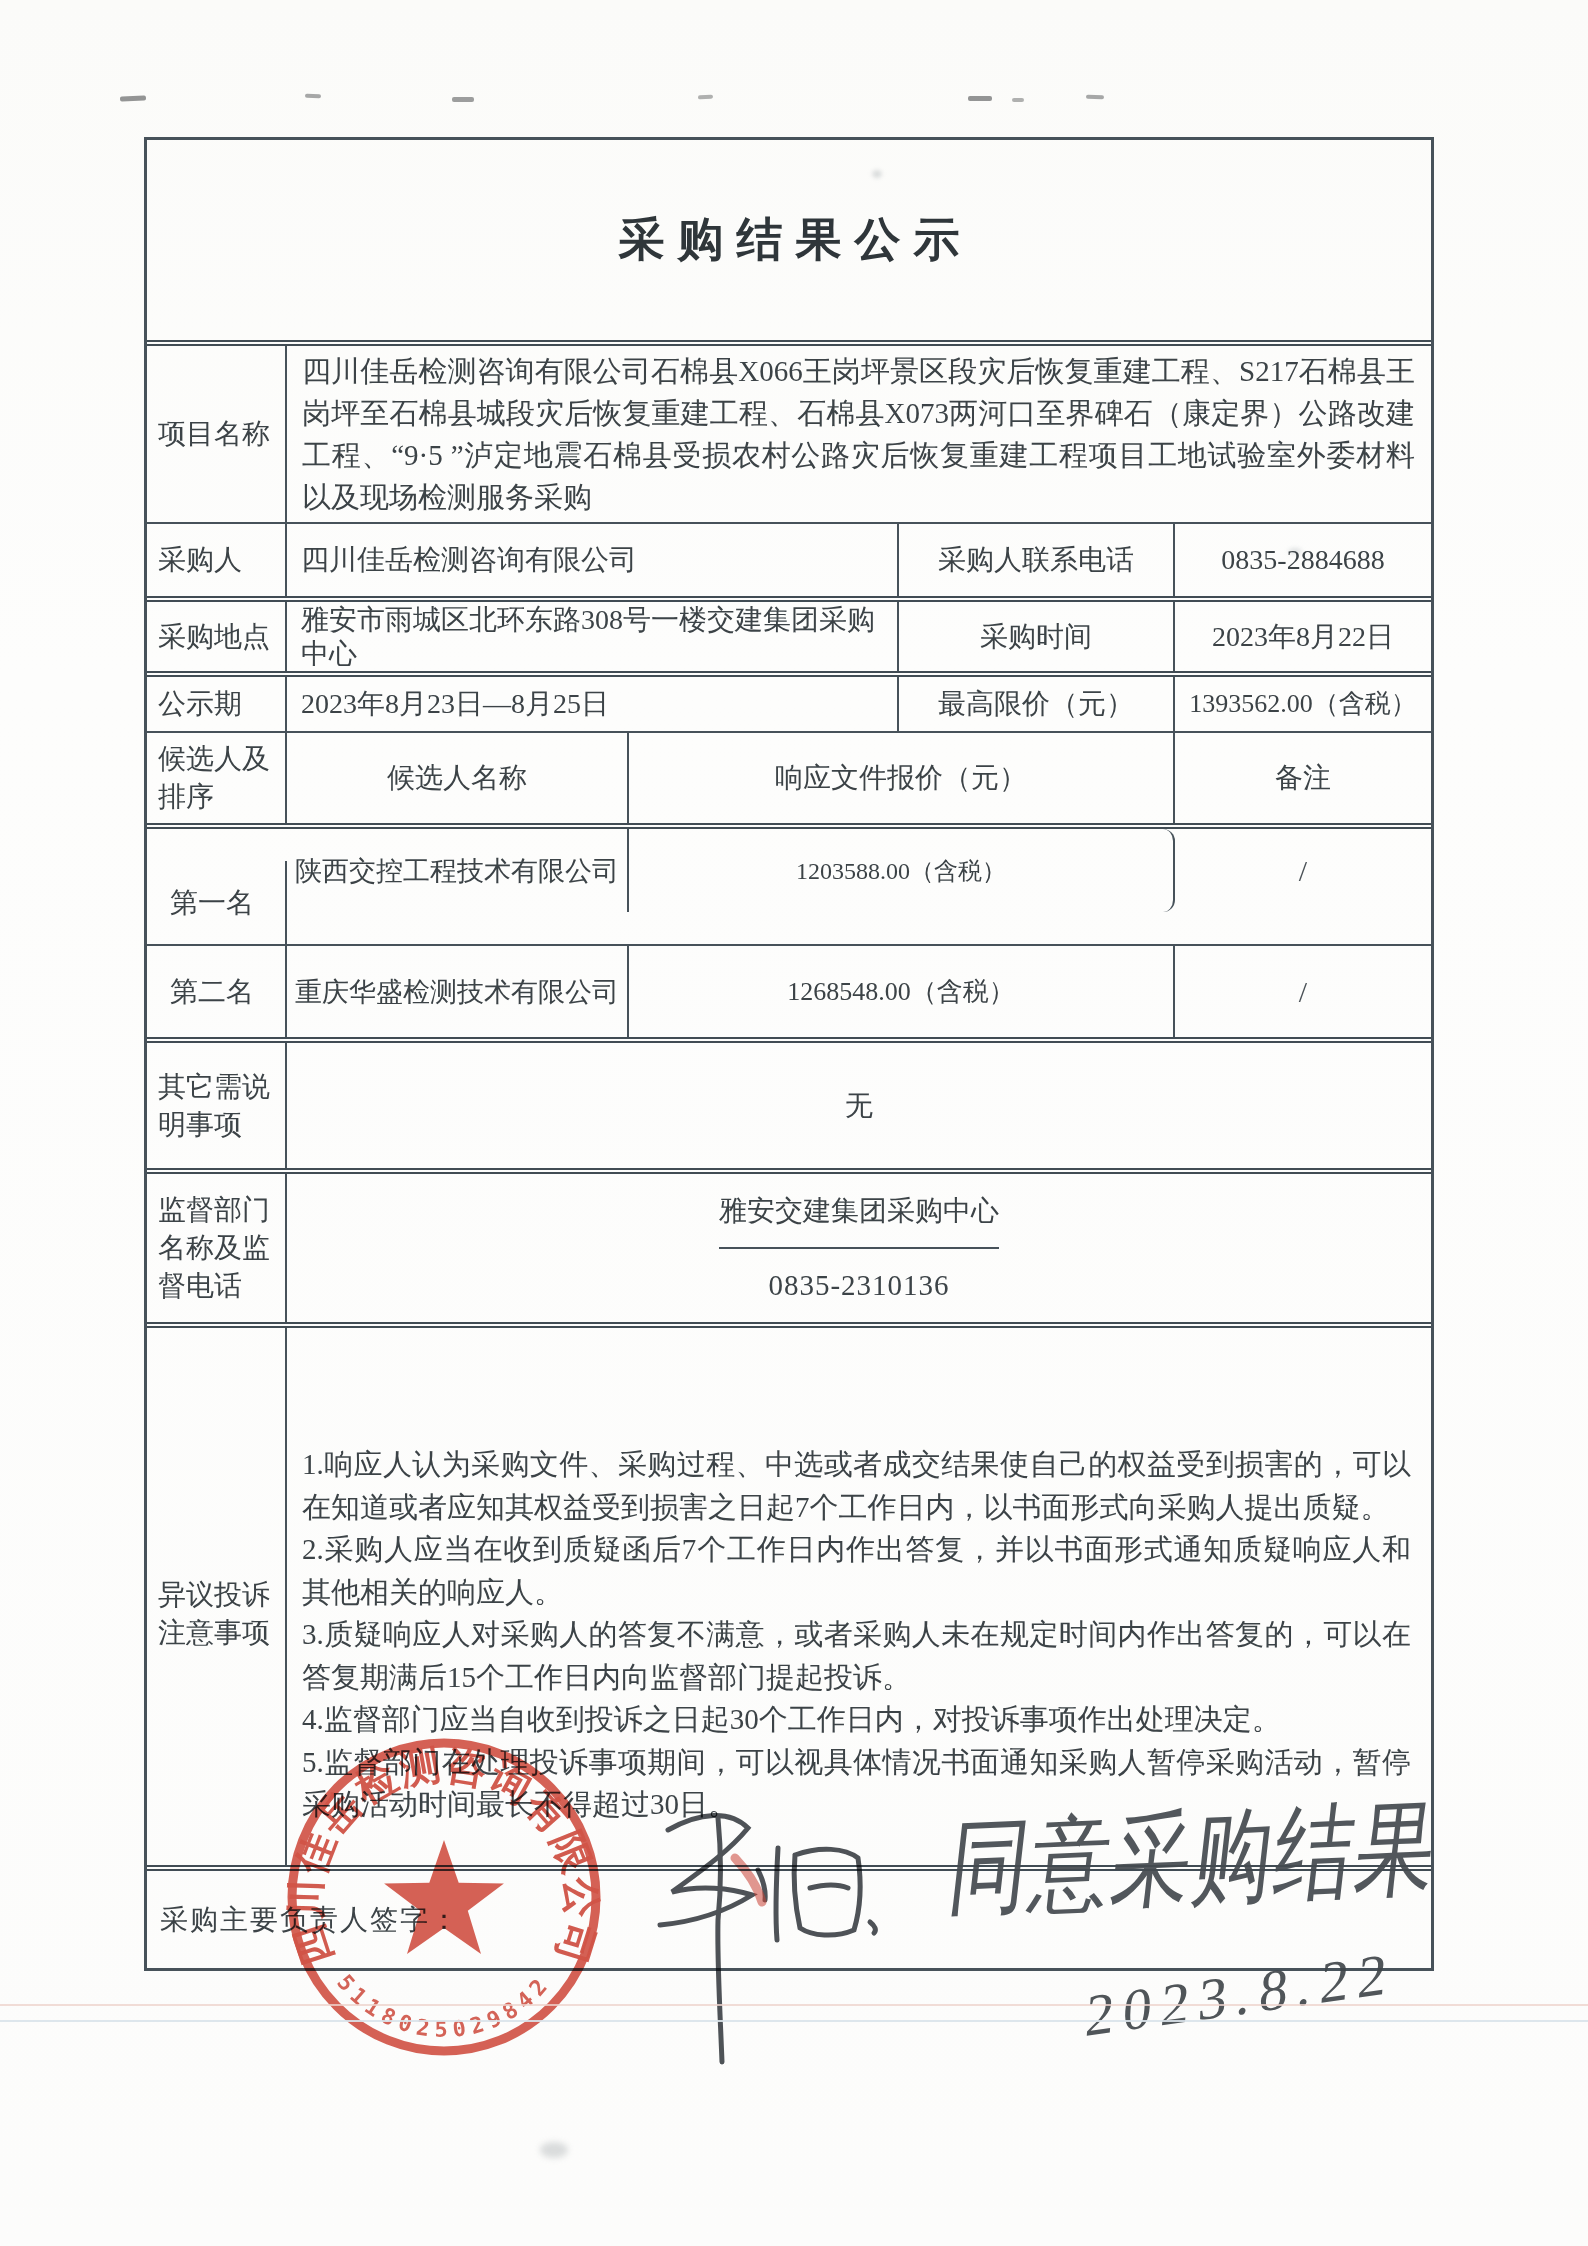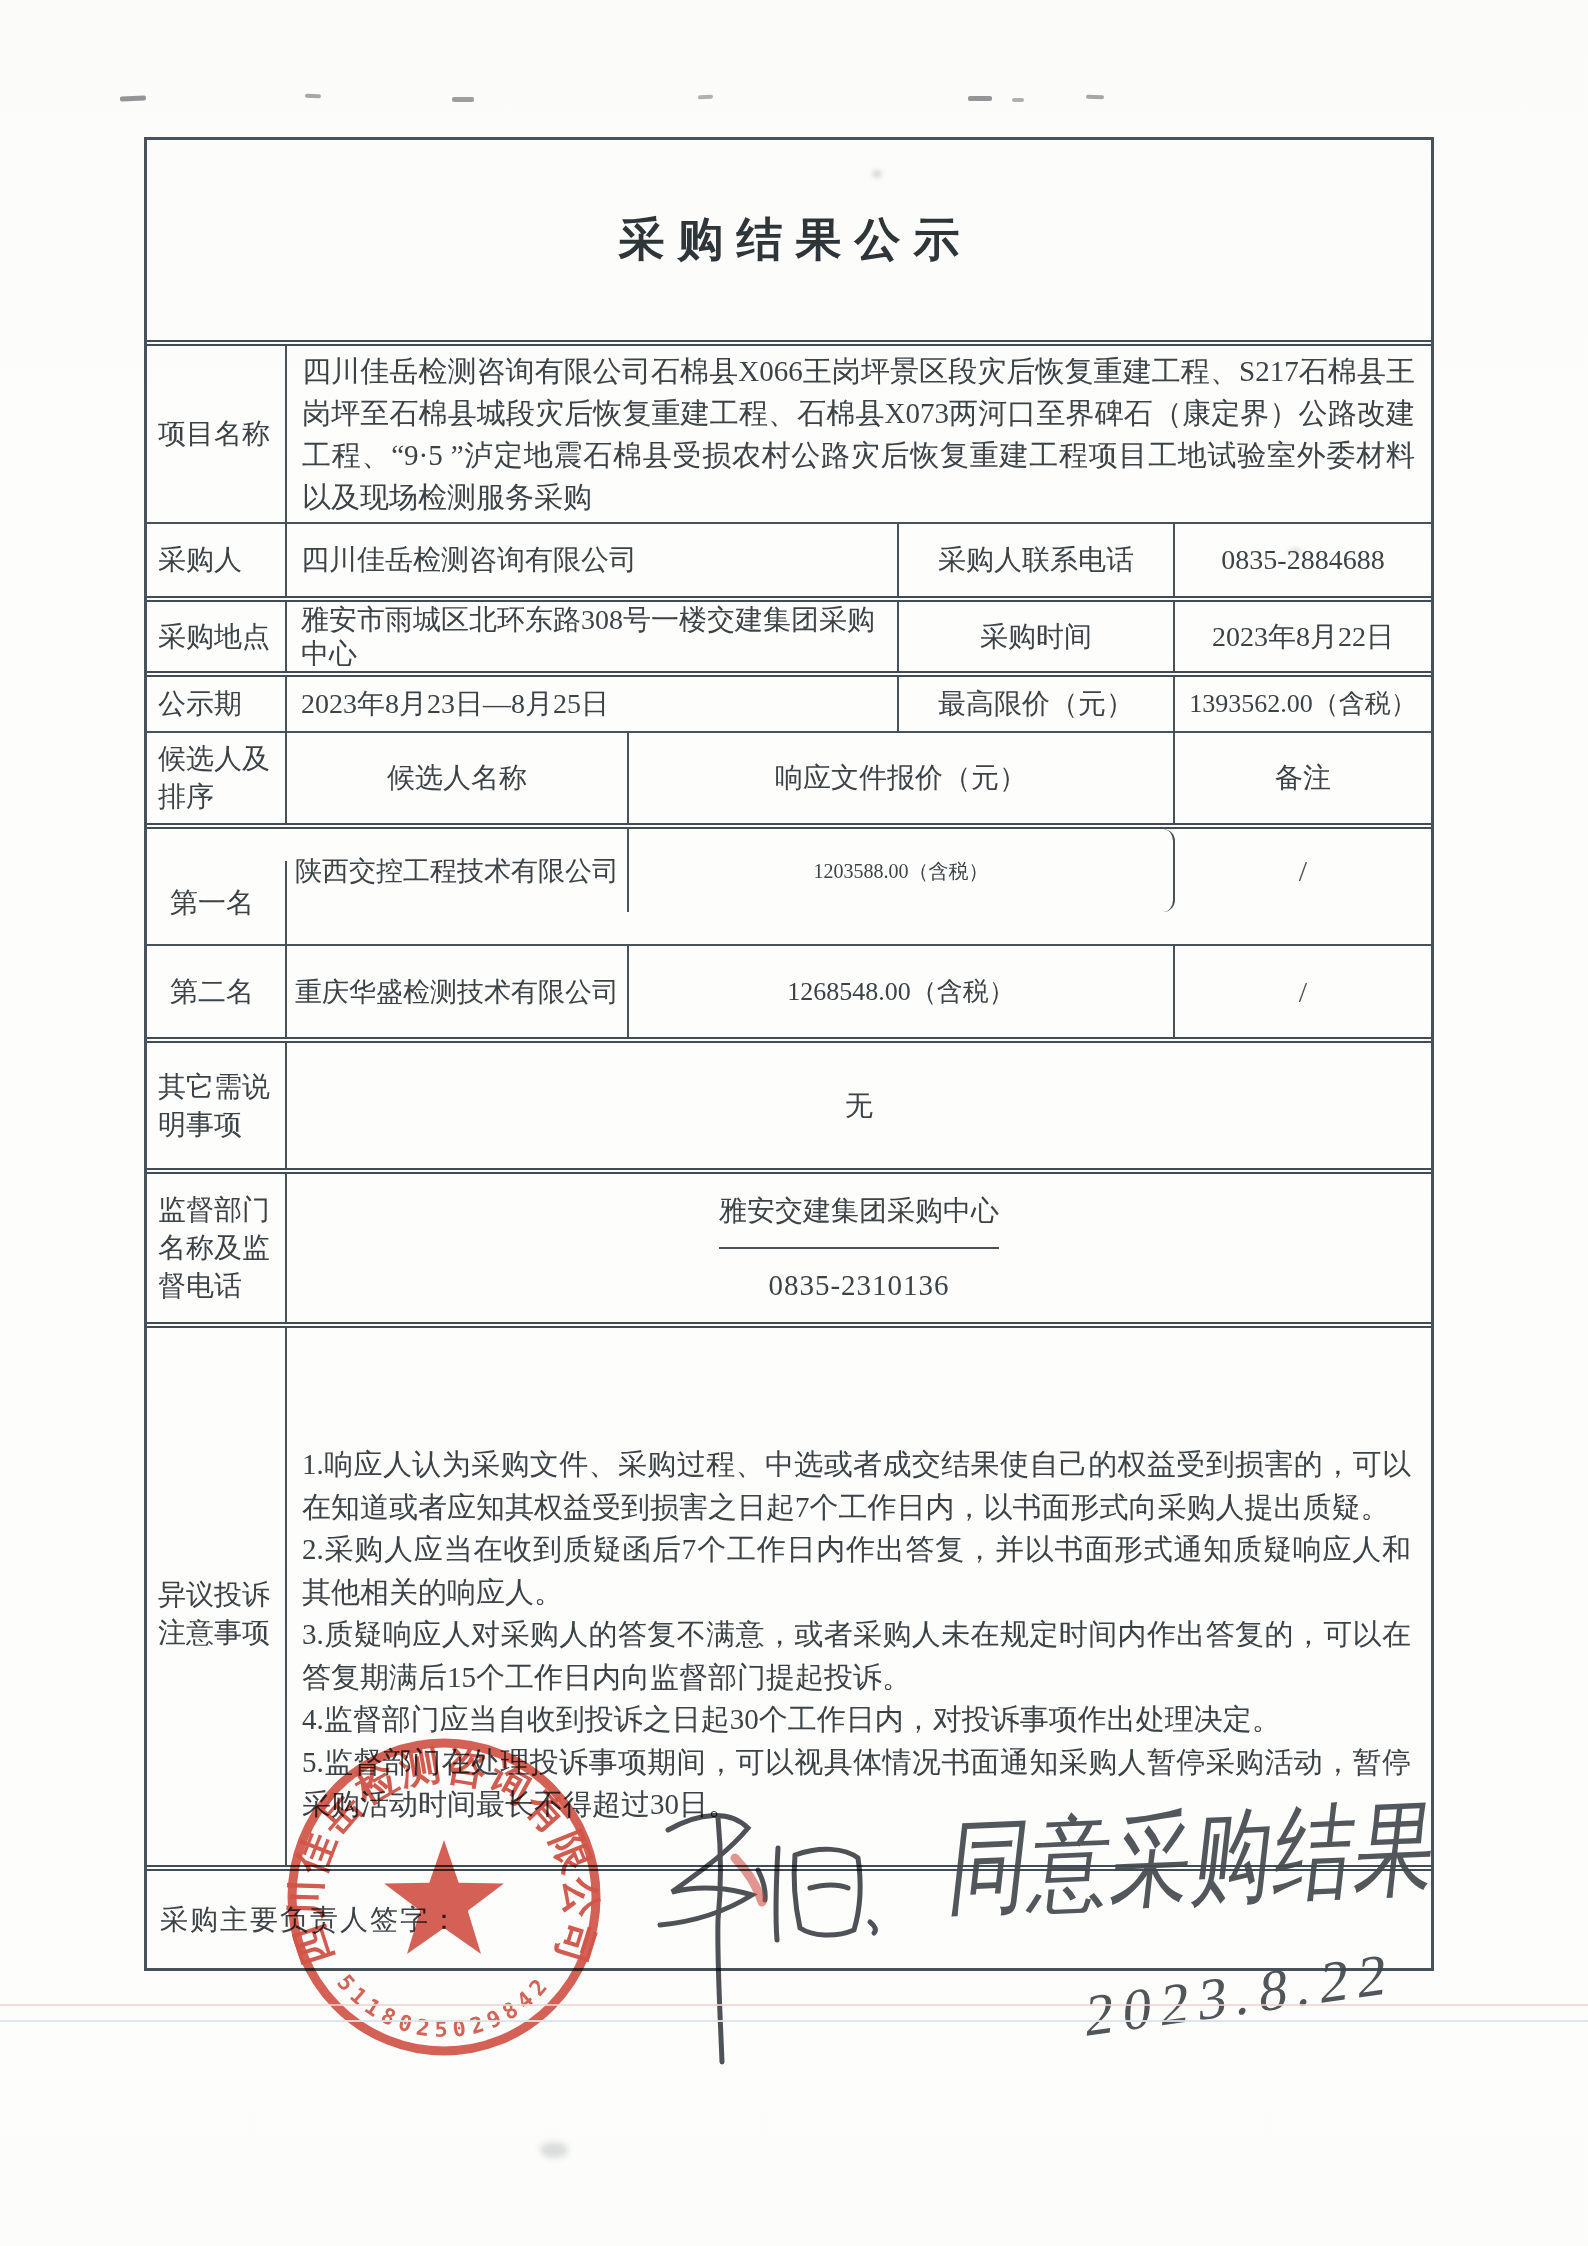--- a/index.html
+++ b/index.html
@@ -141,21 +141,21 @@
     <div class="row dbl">
       <div class="cell lab h-chead">候选人及排序</div>
       <div class="cell w-b-cand h-chead center">候选人名称</div>
       <div class="cell w-c-cand h-chead center">响应文件报价（元）</div>
       <div class="cell w-d-cand h-chead center">备注</div>
     </div>
 
     <div class="row">
       <div class="cell lab h-rank1 center" style="justify-content:center;padding-left:4px;margin-top:32px;">第一名</div>
       <div class="cell w-b-cand h-rank1 center" style="font-size:27px;">陕西交控工程技术有限公司</div>
-      <div class="cell w-c-cand h-rank1 center" style="font-size:20px;border-radius:12px;">1203588.00（含税）</div>
+      <div class="cell w-c-cand h-rank1 center" style="font-size:24px;border-radius:12px;">1203588.00（含税）</div>
       <div class="cell w-d-cand h-rank1 center note-slash">/</div>
     </div>
 
     <div class="row dbl">
       <div class="cell lab h-rank2 center" style="justify-content:center;padding-left:4px;">第二名</div>
       <div class="cell w-b-cand h-rank2 center" style="font-size:27px;">重庆华盛检测技术有限公司</div>
       <div class="cell w-c-cand h-rank2 center" style="font-size:26px;">1268548.00（含税）</div>
       <div class="cell w-d-cand h-rank2 center note-slash">/</div>
     </div>
 

